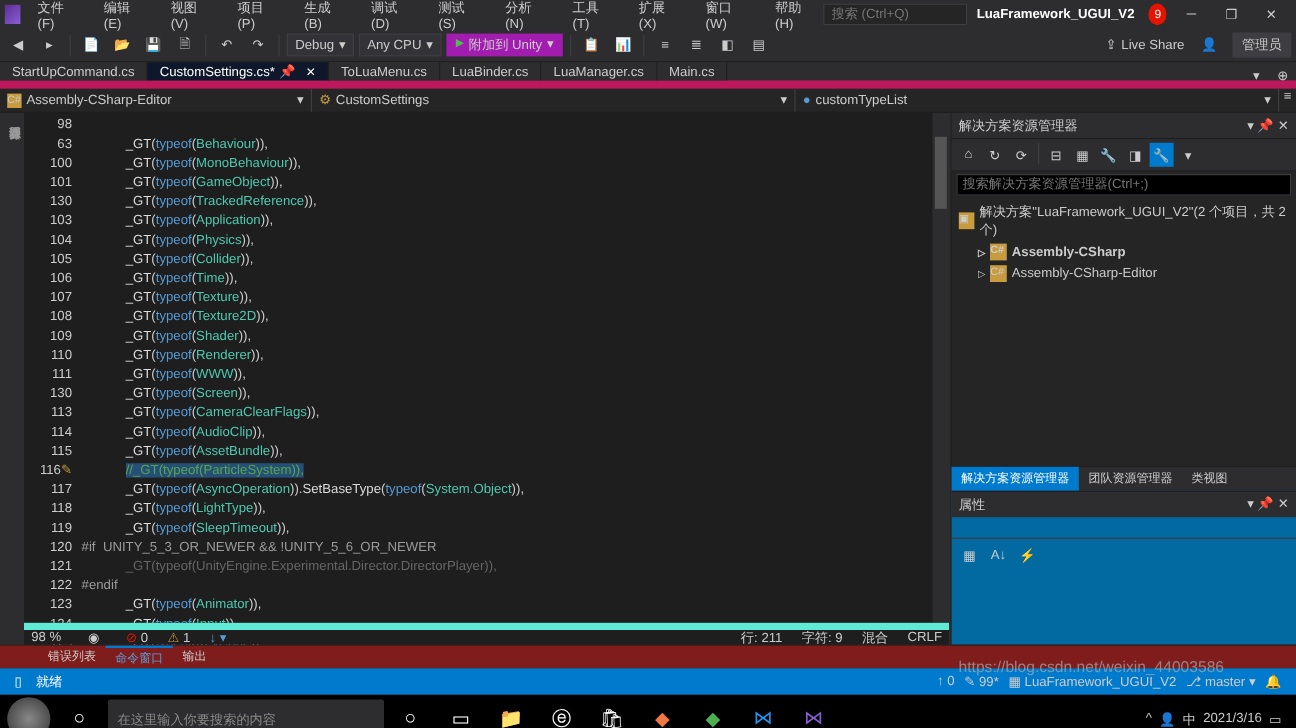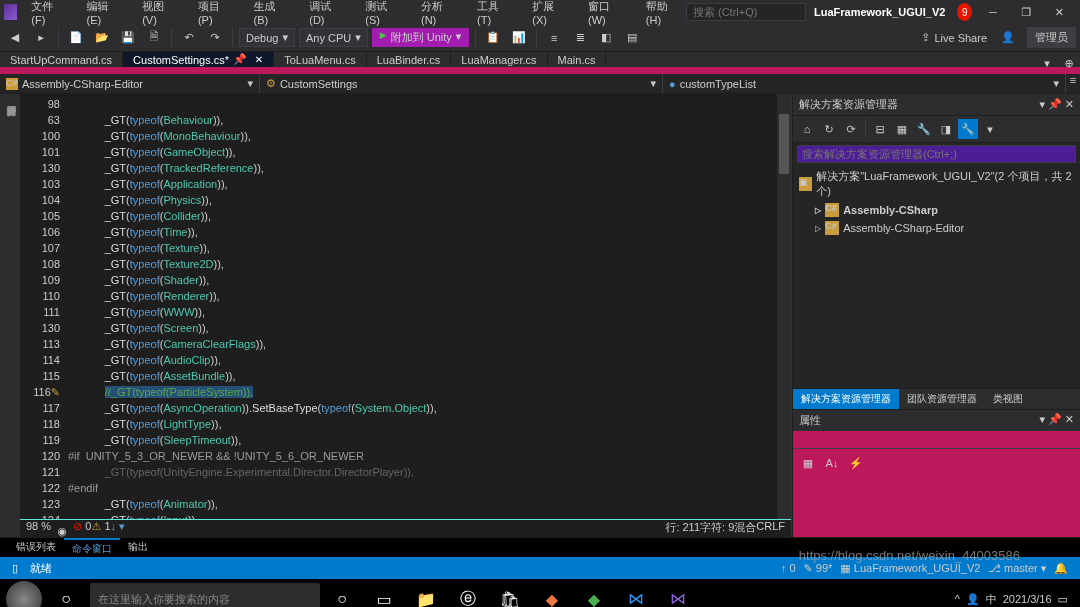--- a/index.html
+++ b/index.html
@@ -38,37 +38,37 @@
 .kw{color:#569cd6}
 .fn{color:#dcdcdc}
 .typ{color:#4ec9b0}
 .cm{color:#57a64a}
 .pp{color:#9b9b9b}
 .sel{background:#264f78}
 .right-panel{width:288px;background:#252526;display:flex;flex-direction:column;border-left:1px solid #1e1e1e}
 .panel-header{background:#2d2d30;padding:3px 6px;display:flex;align-items:center;justify-content:space-between;border-bottom:1px solid #1e1e1e}
 .panel-tools{display:flex;gap:2px;padding:3px 4px;background:#2d2d30;border-bottom:1px solid #1e1e1e}
 .panel-tools .tbtn{width:20px;height:20px}
-.panel-search{background:#4c1d95;border:1px solid #3e3e42;margin:2px 4px;padding:2px 4px;color:#888}
+.panel-search{background:#000000;border:1px solid #3e3e42;margin:2px 4px;padding:2px 4px;color:#888}
 .tree{padding:2px 4px;flex:1;overflow:auto}
 .tree-item{padding:2px 2px;display:flex;align-items:center;gap:4px}
 .tree-item.indent{padding-left:18px}
 .tree-item .arrow{font-size:8px;color:#ccc}
 .tree-item .ico{width:14px;height:14px;background:#c79b3e;font-size:9px}
 .tree-item.bold{font-weight:600;color:#fff}
 .panel-tabs{display:flex;background:#2d2d30;border-top:1px solid #1e1e1e}
 .panel-tab{padding:3px 8px;font-size:10px}
 .panel-tab.active{background:#007acc;color:#fff}
-.props{background:#be185d;border-top:1px solid #1e1e1e}
+.props{background:#0369a1;border-top:1px solid #1e1e1e}
 .props-header{background:#2d2d30;padding:3px 6px;display:flex;justify-content:space-between}
 .props-tools{padding:3px 4px;display:flex;gap:2px}
-.statusbar-editor{background:#1e1e1e;height:18px;display:flex;align-items:flex-start;padding:0 6px;border-top:1px solid #5eead4;gap:0;font-size:10px;color:#999;position:absolute;bottom:0;left:0;right:0}
+.statusbar-editor{background:#1e1e1e;height:18px;display:flex;align-items:center;padding:0 6px;border-top:6px solid #5eead4;gap:16px;font-size:10px;color:#999;position:absolute;bottom:0;left:0;right:0}
 .err-ico{color:#e51400}
 .warn-ico{color:#c79b3e}
-.bottom-tabs{background:#000000;height:20px;display:flex;border-top:1px solid #1e1e1e;padding-left:8px}
+.bottom-tabs{background:#7f1d1d;height:20px;display:flex;border-top:1px solid #1e1e1e;padding-left:32px}
 .btab{padding:2px 8px;font-size:10px}
 .btab.active{color:#5b9bd5;border-top:2px solid #007acc}
 .status{background:#007acc;height:22px;display:flex;align-items:center;padding:0 6px;color:#fff}
 .status>*{color:#fff;padding:0 6px}
 .status .right{margin-left:auto;display:flex;gap:8px}
 .taskbar{background:#000;height:40px;display:flex;align-items:center;padding:0 4px;gap:2px}
 .task-icon{width:40px;height:40px;display:flex;align-items:center;justify-content:center;color:#fff;font-size:16px}
 .task-search{background:#2d2d30;flex:0 0 230px;height:32px;border-radius:2px;display:flex;align-items:center;padding:0 8px;color:#888;margin-left:2px}
 .task-icon.active{border-bottom:2px solid #76b9ed}
 .watermark{position:absolute;right:60px;bottom:44px;color:#aaa;font-size:13px;opacity:.7;font-family:Arial}

